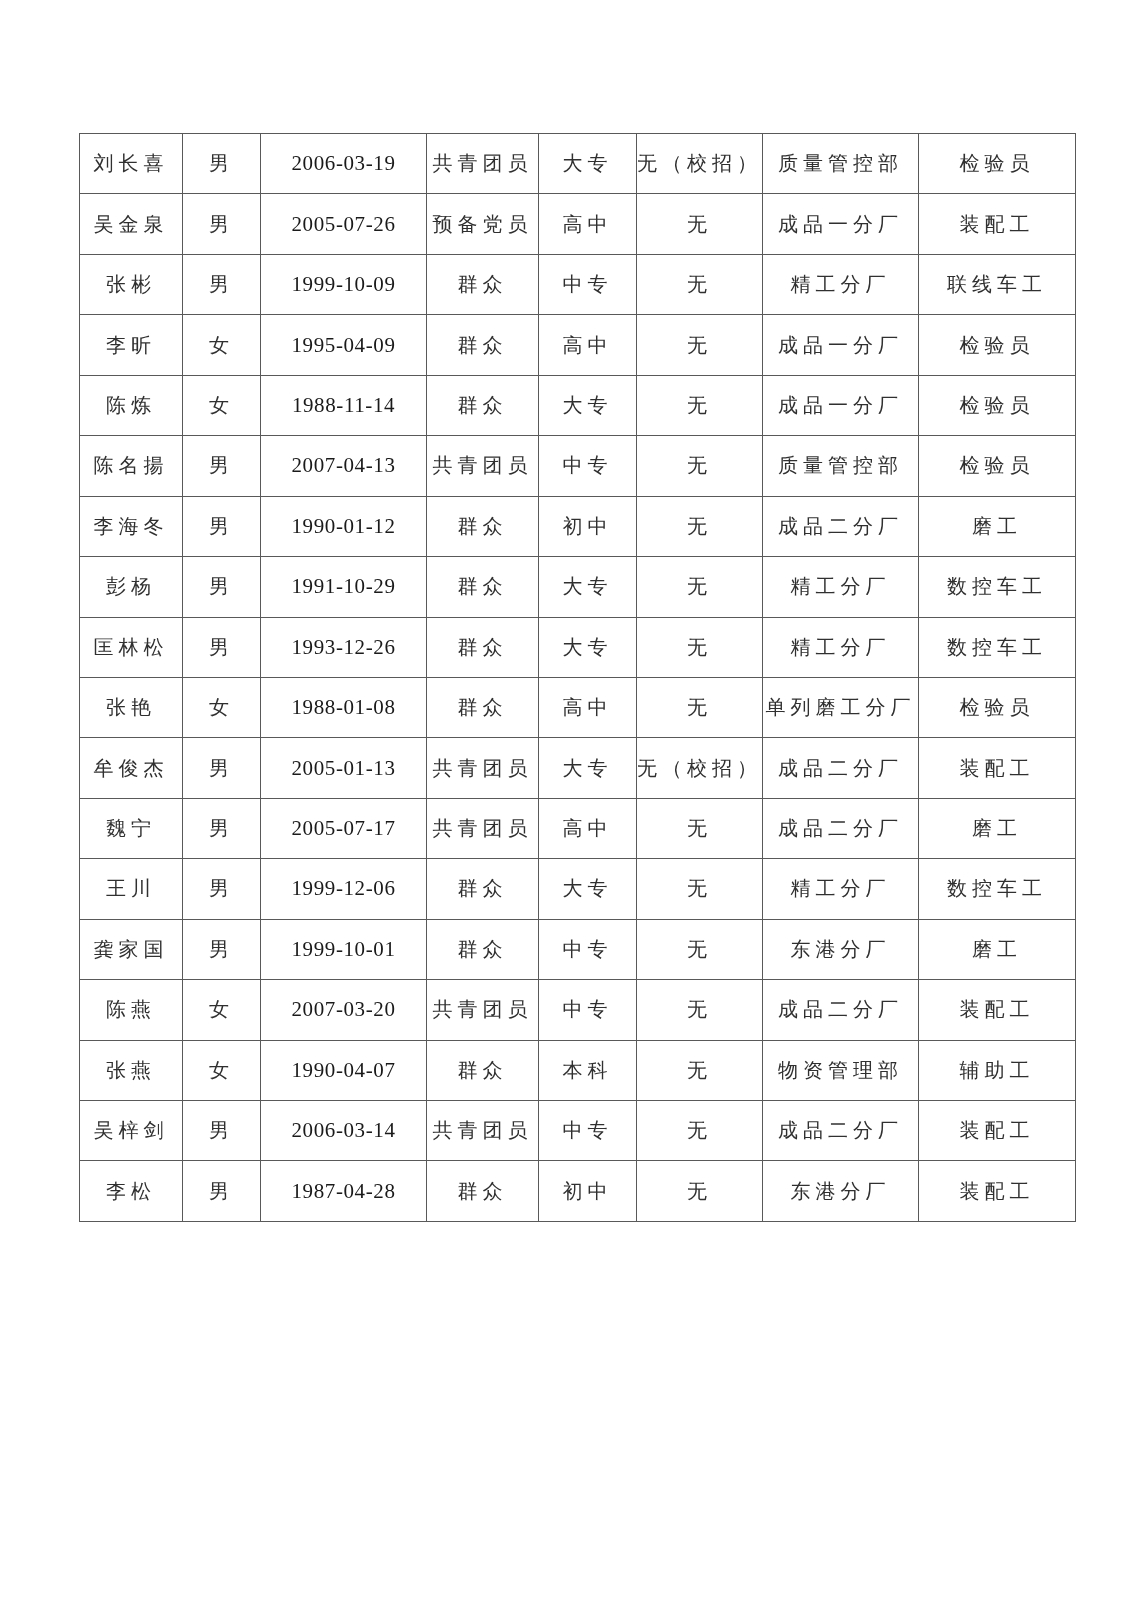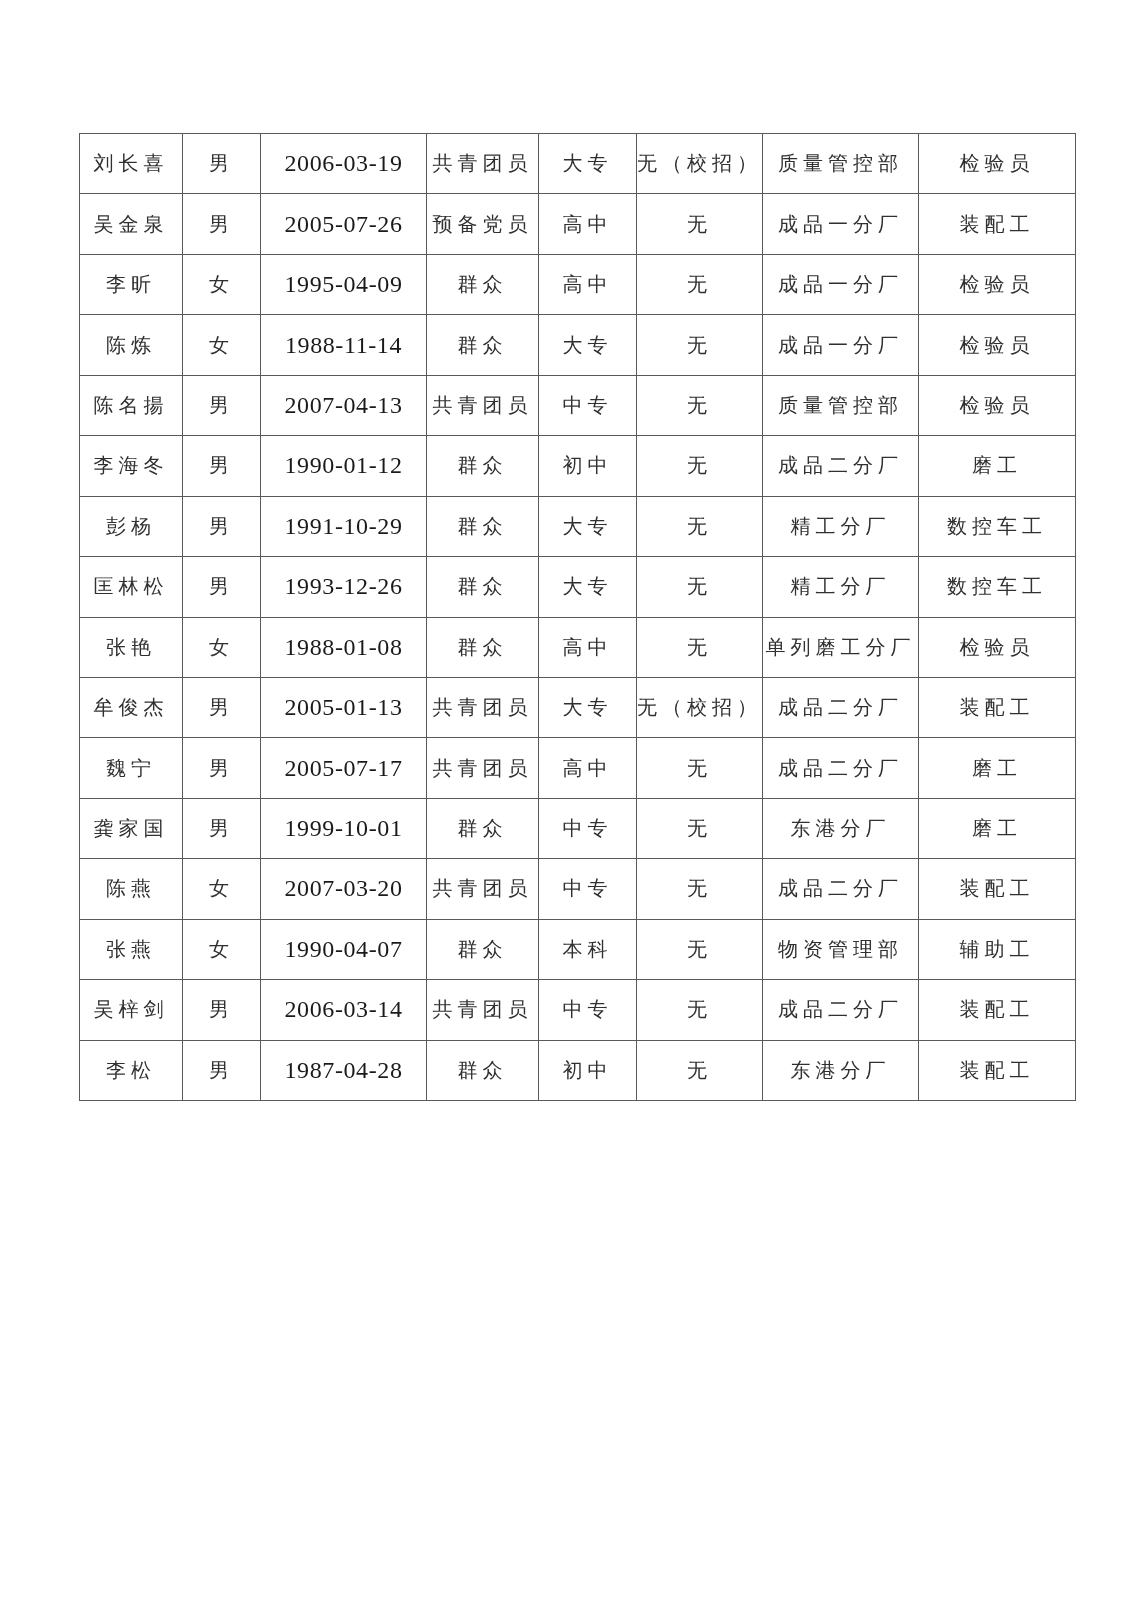--- a/index.html
+++ b/index.html
@@ -30,21 +30,21 @@
     vertical-align: middle;
     padding: 0;
     font-size: 20px;
     letter-spacing: 5px;
     color: var(--text-color, #303030);
     white-space: nowrap;
     overflow: hidden;
     font-family: "Liberation Serif", "DejaVu Serif", serif;
   }
   .personnel-table td.date-cell {
-    font-size: 24px;
+    font-size: 21px;
     letter-spacing: 0.6px;
     color: var(--date-text-color, #1a1a1a);
   }
   
   col.c-name       { width: 103px; }
   col.c-gender     { width: 78px;  }
   col.c-date       { width: 166px; }
   col.c-political  { width: 112px; }
   col.c-education  { width: 98px;  }
   col.c-note       { width: 122px; }
@@ -81,20 +81,30 @@
           <td>吴金泉</td>
           <td>男</td>
           <td class="date-cell">2005-07-26</td>
           <td>预备党员</td>
           <td>高中</td>
           <td>无</td>
           <td>成品一分厂</td>
           <td>装配工</td>
         </tr>
         <tr>
+          <td>张彬</td>
+          <td>男</td>
+          <td class="date-cell">1999-10-09</td>
+          <td>群众</td>
+          <td>中专</td>
+          <td>无</td>
+          <td>精工分厂</td>
+          <td>联线车工</td>
+        </tr>
+        <tr>
           <td>李昕</td>
           <td>女</td>
           <td class="date-cell">1995-04-09</td>
           <td>群众</td>
           <td>高中</td>
           <td>无</td>
           <td>成品一分厂</td>
           <td>检验员</td>
         </tr>
         <tr>
@@ -169,20 +179,30 @@
         </tr>
         <tr>
           <td>魏宁</td>
           <td>男</td>
           <td class="date-cell">2005-07-17</td>
           <td>共青团员</td>
           <td>高中</td>
           <td>无</td>
           <td>成品二分厂</td>
           <td>磨工</td>
+        </tr>
+        <tr>
+          <td>王川</td>
+          <td>男</td>
+          <td class="date-cell">1999-12-06</td>
+          <td>群众</td>
+          <td>大专</td>
+          <td>无</td>
+          <td>精工分厂</td>
+          <td>数控车工</td>
         </tr>
         <tr>
           <td>龚家国</td>
           <td>男</td>
           <td class="date-cell">1999-10-01</td>
           <td>群众</td>
           <td>中专</td>
           <td>无</td>
           <td>东港分厂</td>
           <td>磨工</td>

